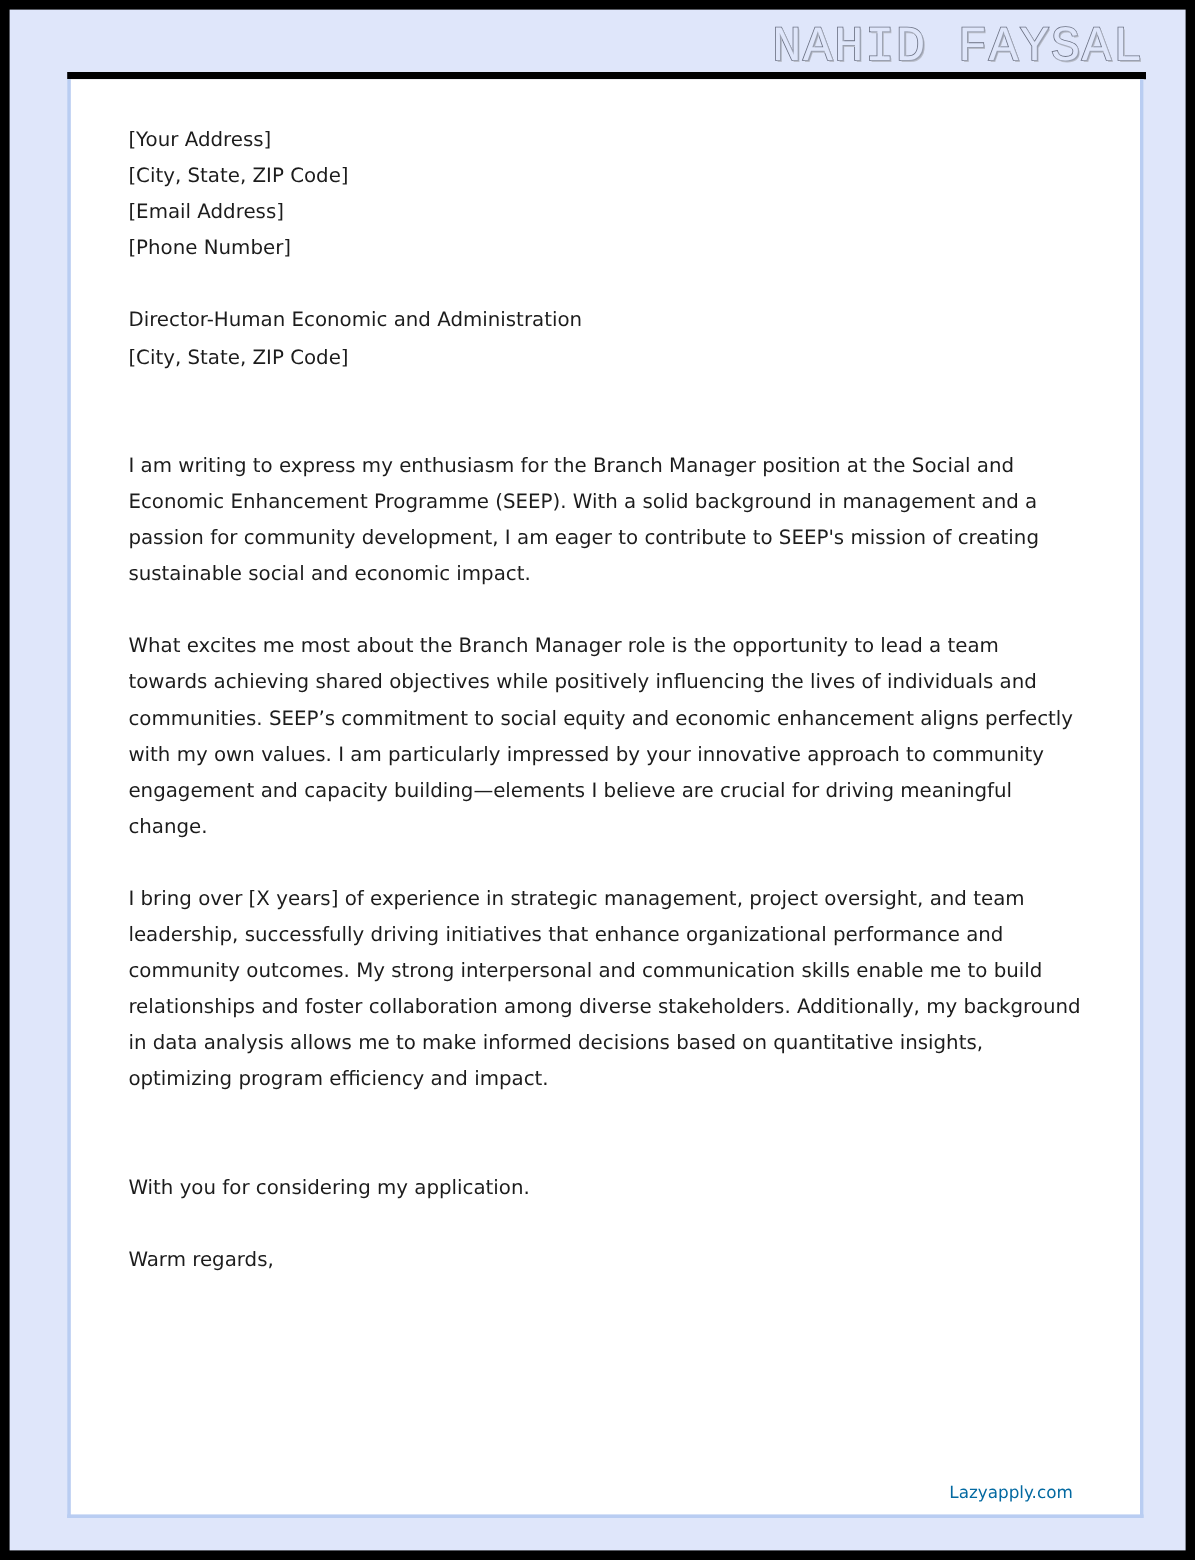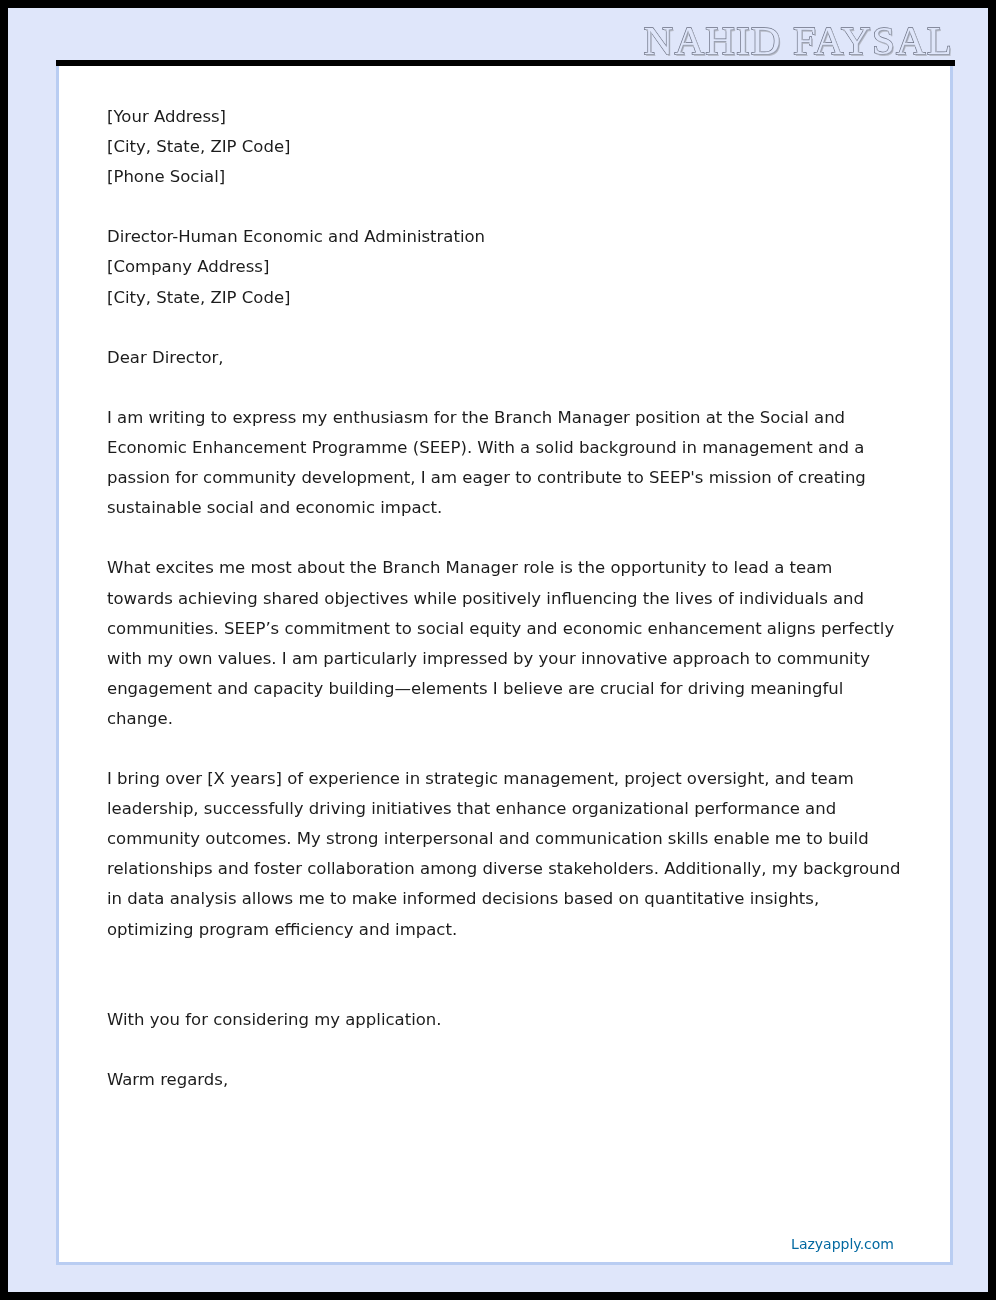--- a/index.html
+++ b/index.html
@@ -28,21 +28,21 @@
   #header-band {
     position: absolute;
     left: 8px; top: 8px;
     width: 980px; height: 44px;
     box-sizing: border-box;
   }
   #candidate-name {
     position: absolute;
     right: 43px;
     top: 2px;
-    font-family: Liberation Serif, serif;
+    font-family: Liberation Mono, monospace;
     font-size: 41px;
     font-weight: 400;
     letter-spacing: 1.2px;
     line-height: 44px;
     white-space: nowrap;
     color: #dfe6fa;
     -webkit-text-stroke: 1.4px #6b7183;
     text-shadow:
        1px 1px 0 #9aa0b0,
        1.5px 1.5px 0 #b9bdc9;
@@ -120,34 +120,33 @@
 
   <div id="title-rule"></div>
 
   <div id="letter-page">
 
     <div id="letter-body">
 
       <div>
         <div class="addr-line">[Your Address]</div>
         <div class="addr-line">[City, State, ZIP Code]</div>
-        <div class="addr-line">[Phone Social]</div>
+        <div class="addr-line">[Email Address]</div>
+        <div class="addr-line">[Phone Number]</div>
       </div>
 
       <div class="blank-line"></div>
 
       <div>
         <div class="addr-line">Director-Human Economic and Administration</div>
-        <div class="addr-line">[Company Address]</div>
         <div class="addr-line">[City, State, ZIP Code]</div>
       </div>
 
       <div class="blank-line"></div>
 
-      <div class="salutation">Dear Director,</div>
 
       <div class="blank-line"></div>
 
       <p class="para">I am writing to express my enthusiasm for the Branch Manager position at the Social and Economic Enhancement Programme (SEEP). With a solid background in management and a passion for community development, I am eager to contribute to SEEP's mission of creating sustainable social and economic impact.</p>
 
       <div class="blank-line"></div>
 
       <p class="para">What excites me most about the Branch Manager role is the opportunity to lead a team towards achieving shared objectives while positively influencing the lives of individuals and communities. SEEP’s commitment to social equity and economic enhancement aligns perfectly with my own values. I am particularly impressed by your innovative approach to community engagement and capacity building—elements I believe are crucial for driving meaningful change.</p>
 
       <div class="blank-line"></div>

